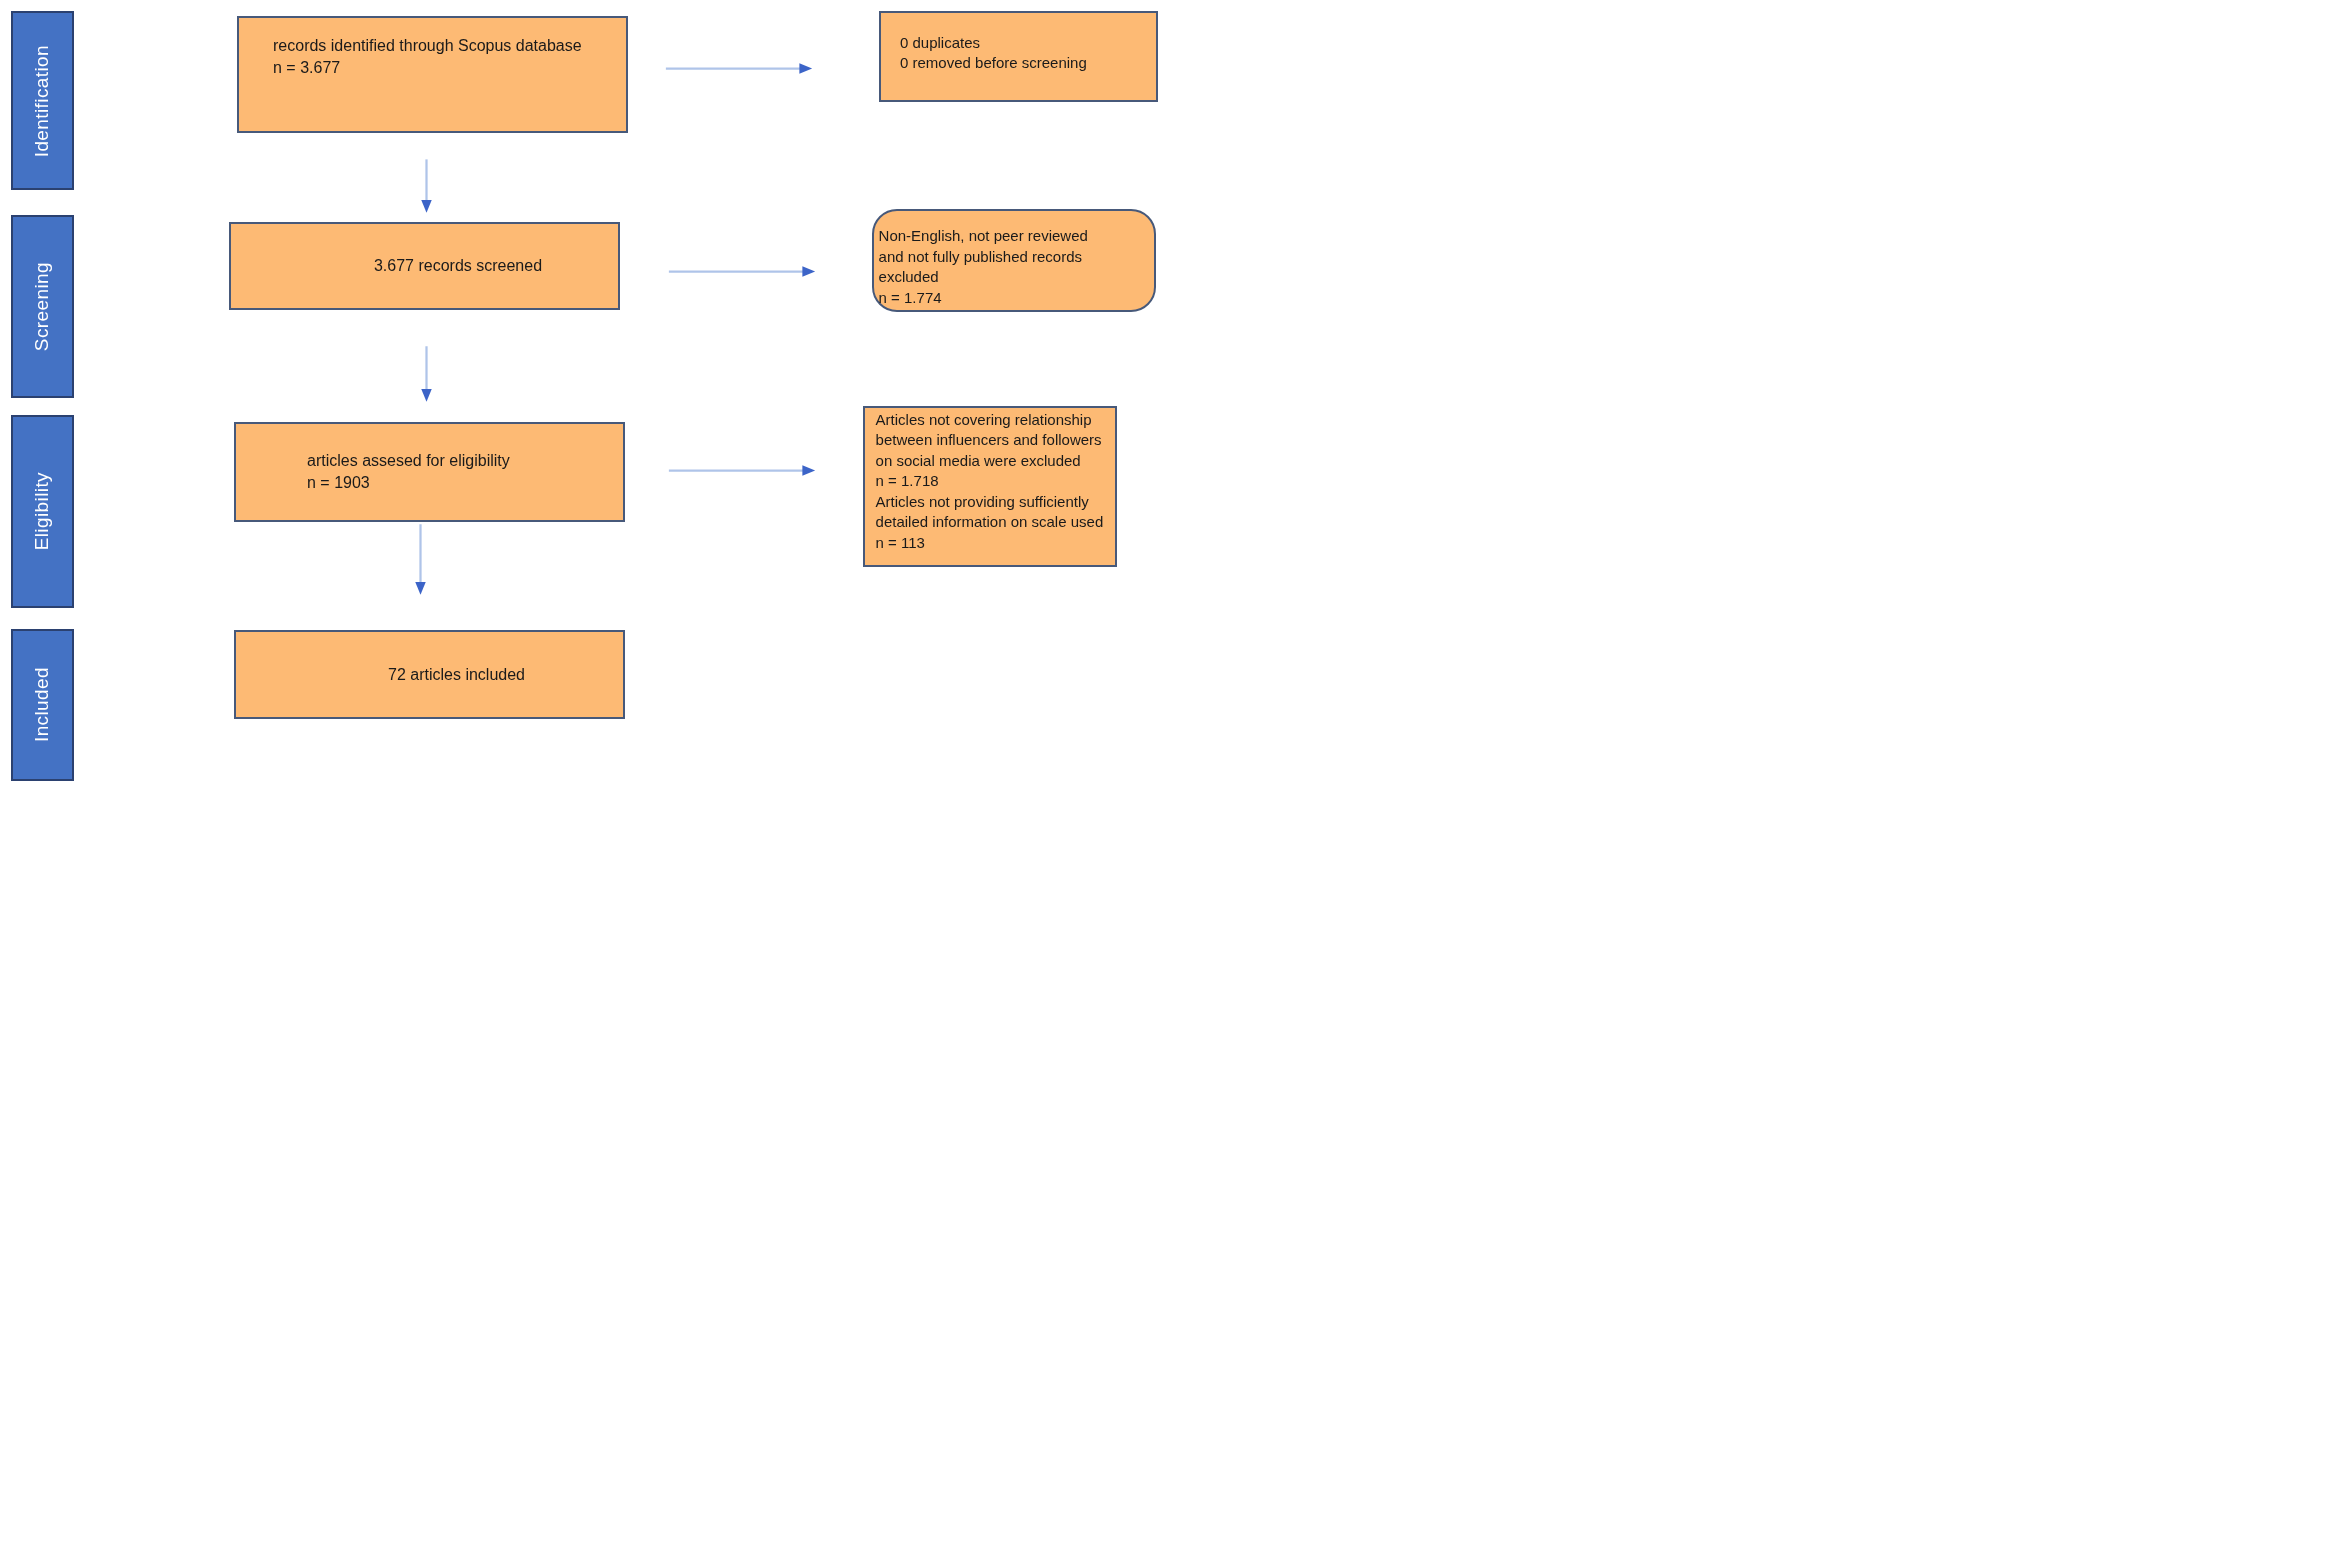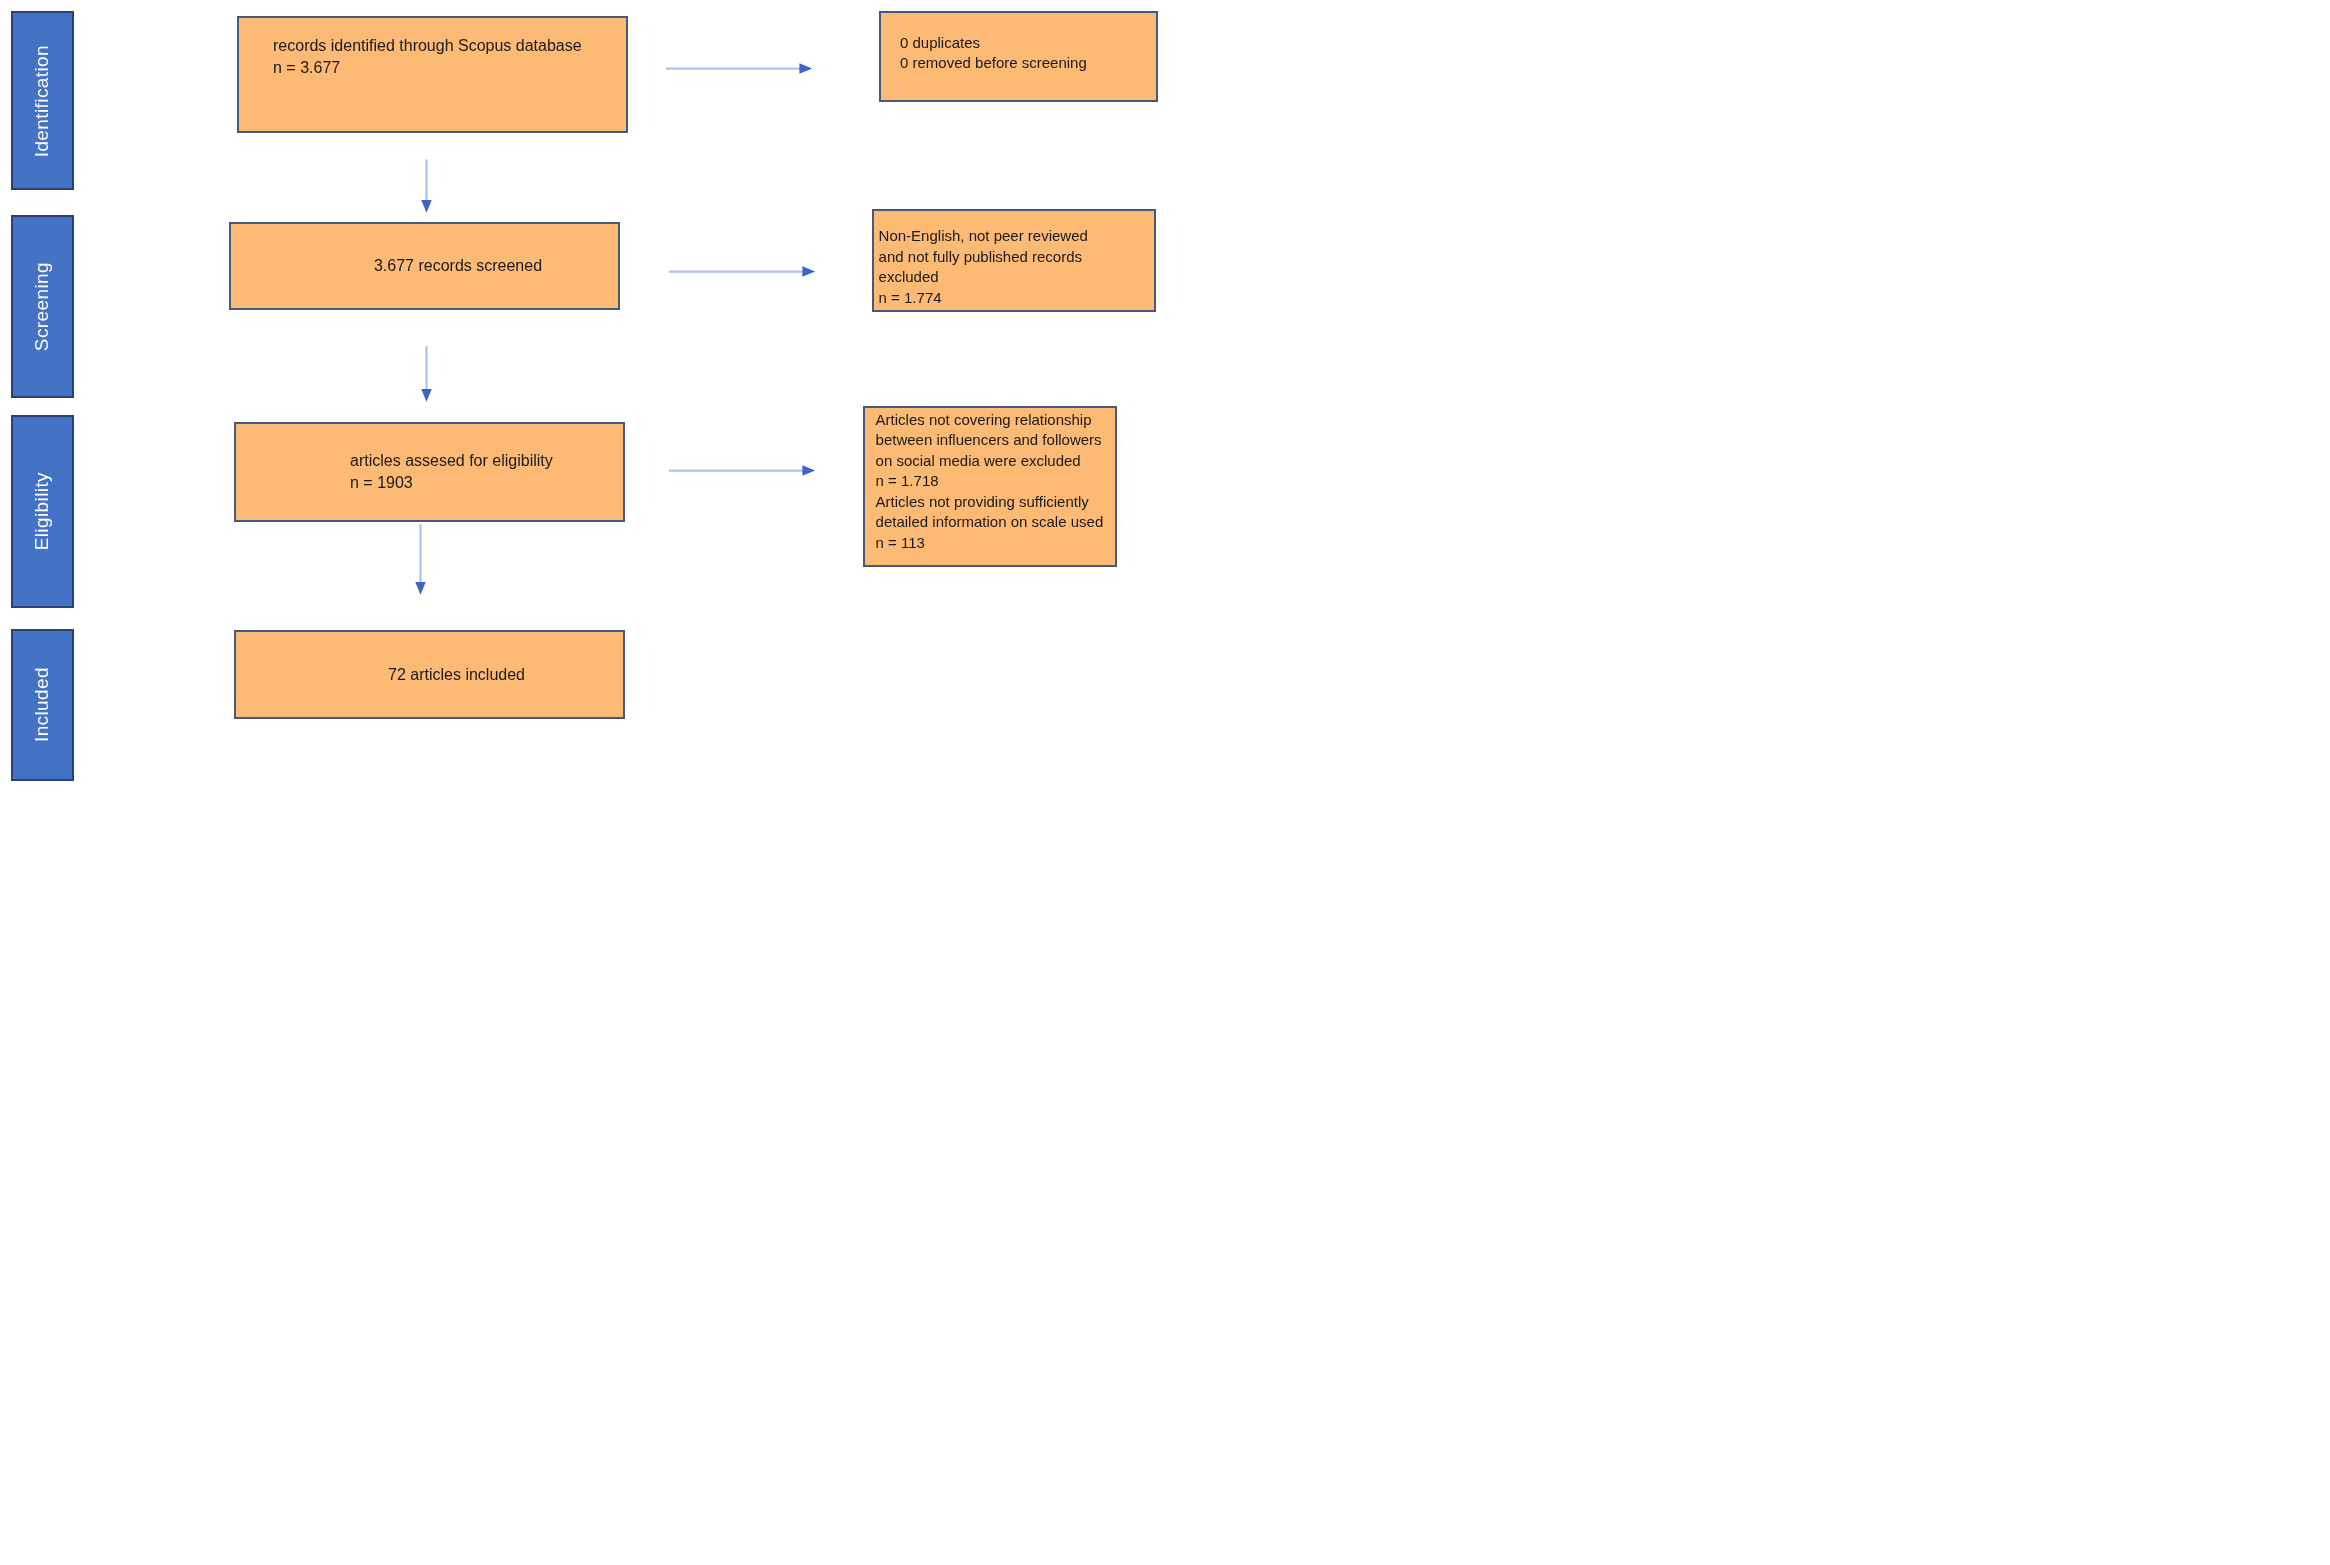--- a/index.html
+++ b/index.html
@@ -48,28 +48,28 @@
     box-sizing: border-box;
     color: #1a1a1a;
   }
   .box .line { white-space: nowrap; }
 
   .main-box { font-size: 16px; line-height: 22px; }
   #box-identified { left: 237px; top: 16px;  width: 391px; height: 117px; padding: 17.4px 7.6px 0 34px; }
   #box-screened   { left: 229px; top: 222px; width: 391px; height: 88px;
                     display: flex; flex-direction: column; justify-content: center; padding-left: 67px; align-items: center; }
   #box-assessed   { left: 234px; top: 422px; width: 391px; height: 100px;
-                    display: flex; flex-direction: column; justify-content: center; padding-left: 114px; }
+                    display: flex; flex-direction: column; justify-content: center; padding-left: 71px; }
   #box-included   { left: 234px; top: 630px; width: 391px; height: 89px;
                     display: flex; flex-direction: column; justify-content: center;
                     text-align: center; padding-left: 54px; }
 
   .side-box { font-size: 15px; line-height: 20.5px; }
   #box-duplicates          { left: 879px; top: 10.6px;  width: 279px; height: 91px; padding: 20px 4.6px 0 19px; }
-  #box-excluded-screening  { left: 872px; top: 209px; width: 284px; height: 103px; padding: 15px 4.6px 0 4.6px; }
+  #box-excluded-screening  { left: 872px; top: 209px; width: 284px; height: 103px; padding: 15px 4.6px 0 4.6px; border-radius: 25px; }
   #box-excluded-eligibility{ left: 863px; top: 406px; width: 254px; height: 161px; padding: 1.5px 3px 0 10.6px; }
 
   .arrow { position: absolute; }
 </style>
 </head>
 <body>
 
 <div class="canvas">
 
   <div class="stage-bar" id="bar-identification">

